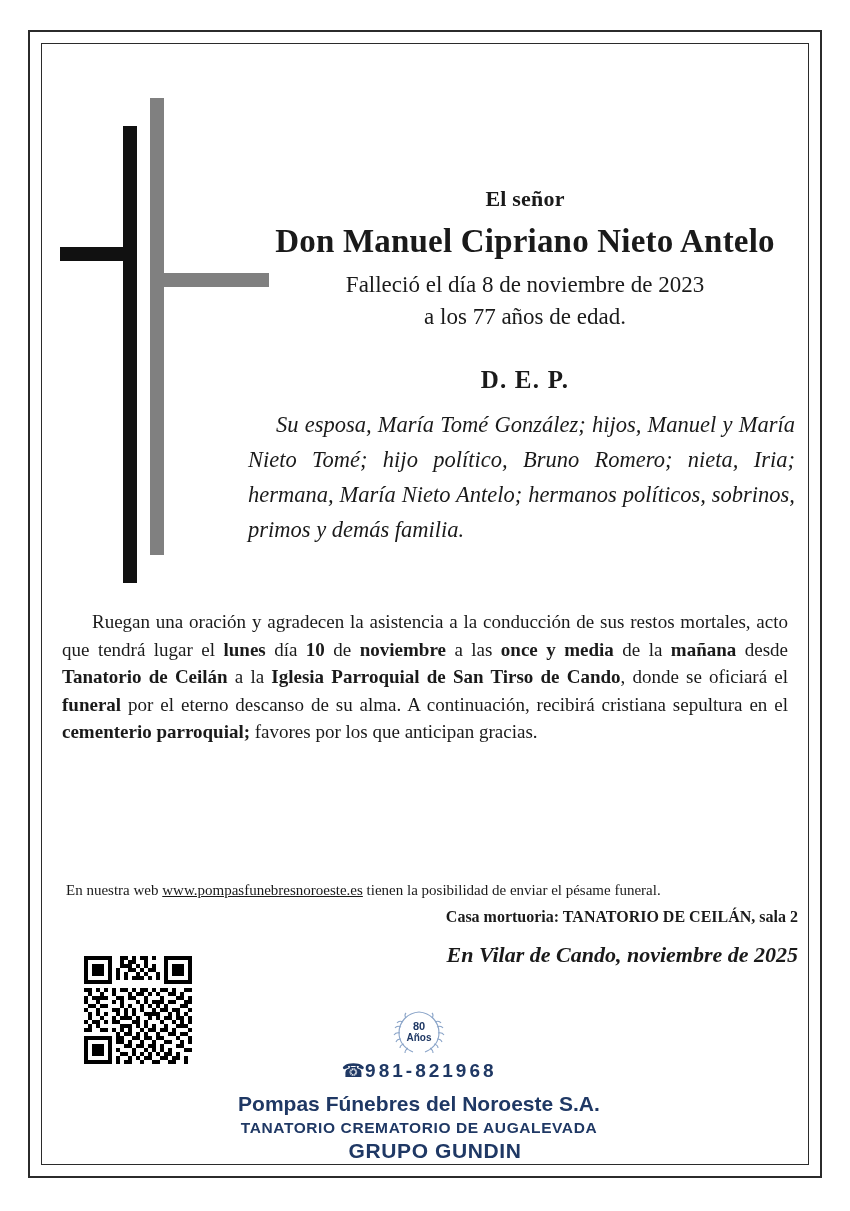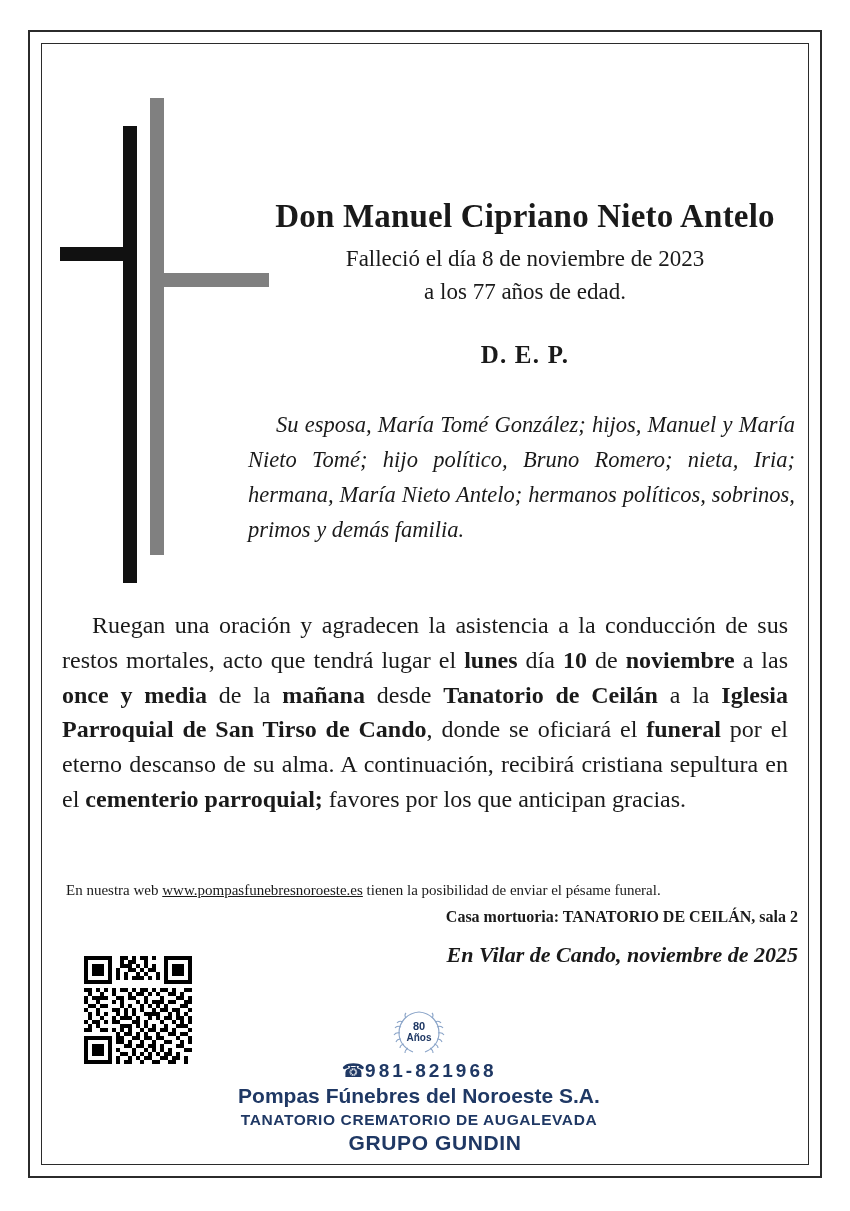--- a/index.html
+++ b/index.html
@@ -114,21 +114,21 @@
     text-indent: 28px;
     text-justify: inter-word;
   }
 
   
   #body-text {
     position: absolute;
     left: 62px;
     top: 608px;
     width: 726px;
-    font-size: 24px;
+    font-size: 19px;
     line-height: 1.45;
     text-align: justify;
     text-indent: 30px;
     text-justify: inter-word;
   }
   #body-text b { font-weight: bold; }
 
   
   #web-line {
     position: absolute;
@@ -195,21 +195,21 @@
     margin-top: 3px;
     color: #1f3864;
   }
   #phone-line .tel-glyph {
     letter-spacing: 0;
     font-size: 19px;
   }
   #company-name {
     font-size: 21px;
     font-weight: bold;
-    margin-top: 2px;
+    margin-top: 10px;
     color: #1f3864;
   }
   #facility-name {
     font-size: 15.5px;
     font-weight: bold;
     letter-spacing: .6px;
     margin-top: 3px;
     color: #1f3864;
   }
   #group-name {
@@ -228,20 +228,21 @@
 <div id="frame-inner"></div>
 
 <div id="cross">
   <div class="bar gray-vert"></div>
   <div class="bar gray-horz"></div>
   <div class="bar black-vert"></div>
   <div class="bar black-horz"></div>
 </div>
 
 <div id="header-block">
+  <div id="el-senor">El señor</div>
   <div id="deceased-name">Don Manuel Cipriano Nieto Antelo</div>
   <div id="death-date">Falleció el día 8 de noviembre de 2023</div>
   <div id="death-age">a los 77 años de edad.</div>
   <div id="dep">D. E. P.</div>
 </div>
 
 <div id="family-text">Su esposa, María Tomé González; hijos, Manuel y María Nieto Tomé; hijo político, Bruno Romero; nieta, Iria; hermana, María Nieto Antelo; hermanos políticos, sobrinos, primos y demás familia.</div>
 
 <div id="body-text"><span>Ruegan una oración y agradecen la asistencia a la conducción de sus restos mortales, acto que tendrá lugar el </span><b>lunes</b><span> día </span><b>10</b><span> de </span><b>noviembre</b><span> a las </span><b>once y media</b><span> de la </span><b>mañana</b><span> desde </span><b>Tanatorio de Ceilán</b><span> a la </span><b>Iglesia Parroquial de San Tirso de Cando</b><span>, donde se oficiará el </span><b>funeral</b><span> por el eterno descanso de su alma. A continuación, recibirá cristiana sepultura en el </span><b>cementerio parroquial;</b><span> favores por los que anticipan gracias.</span></div>
 

